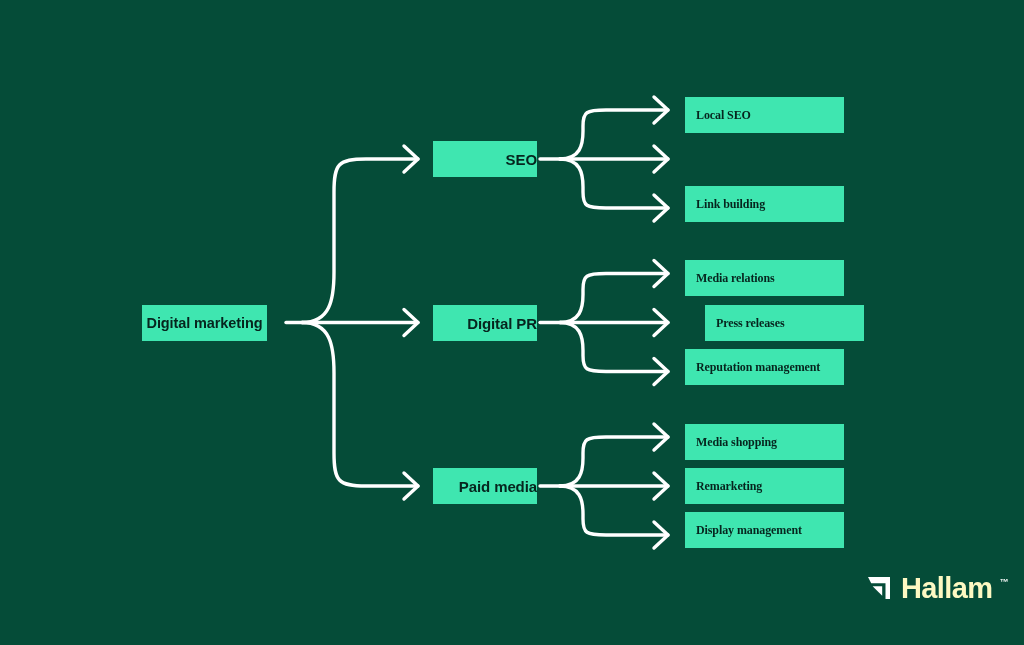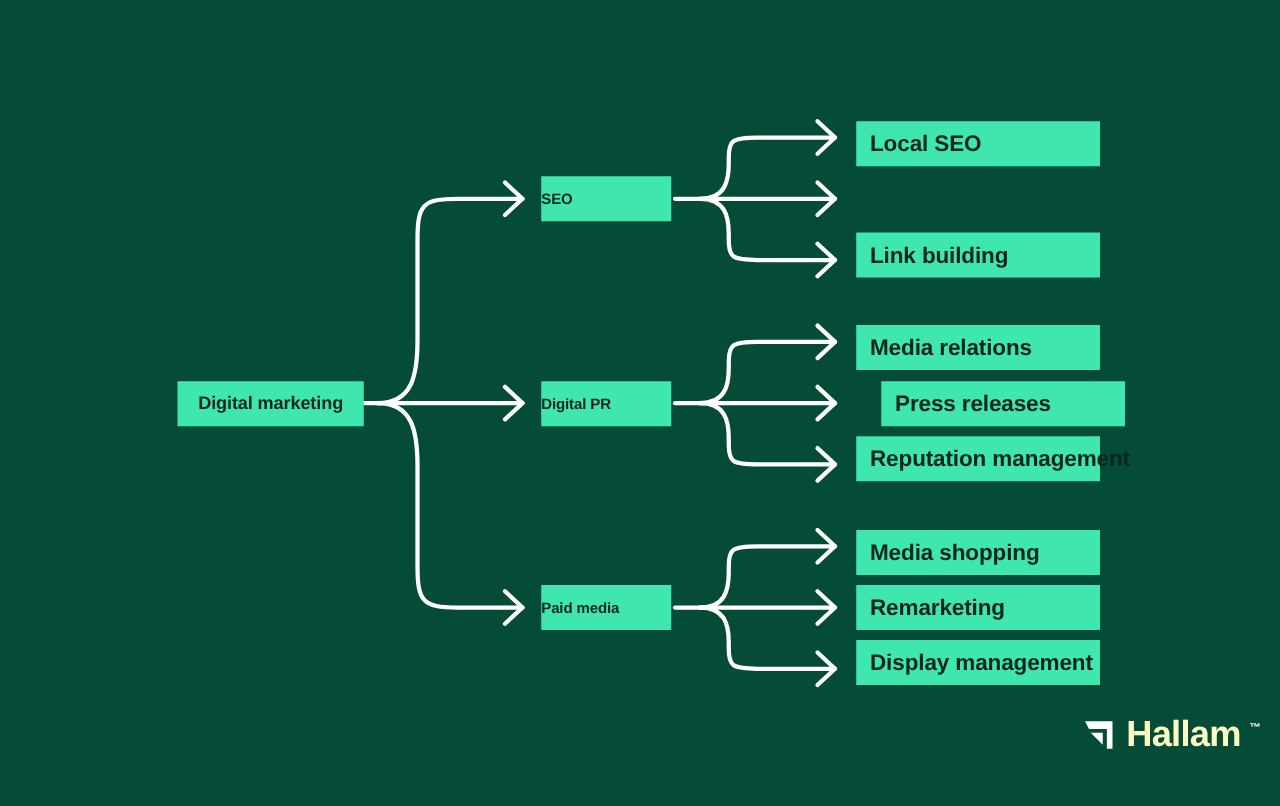--- a/index.html
+++ b/index.html
@@ -32,39 +32,40 @@
     align-items: center;
     box-sizing: border-box;
     font-weight: bold;
     letter-spacing: -0.1px;
     line-height: 1;
     white-space: nowrap;
   }
   .node.root {
     left: 142px;
     top: 305px;
-    width: 149px;
+    width: 125px;
     height: 36px;
     font-size: 14.5px;
     justify-content: center;
   }
   .node.branch {
     left: 433px;
     width: 104px;
     height: 36px;
+    font-size: 15px;
+    justify-content: flex-end;
+  }
+  .node.leaf {
+    left: 685px;
+    width: 159px;
+    height: 36px;
     font-size: 12px;
     justify-content: flex-start;
-  }
-  .node.leaf {
-    left: 685px;
-    width: 195px;
-    height: 36px;
-    font-size: 18px;
-    justify-content: flex-start;
     padding-left: 11px;
+    font-family: Liberation Serif, serif;
   }
   .b0 { top: 141px; }
   .b1 { top: 305px; }
   .b2 { top: 468px; }
 
   .l-0-0 { top: 97px; }
   .l-0-1 { top: 141px; }
   .l-0-2 { top: 186px; }
   .l-1-0 { top: 260px; }
   .l-1-1 { top: 305px; margin-left: 20px; }

